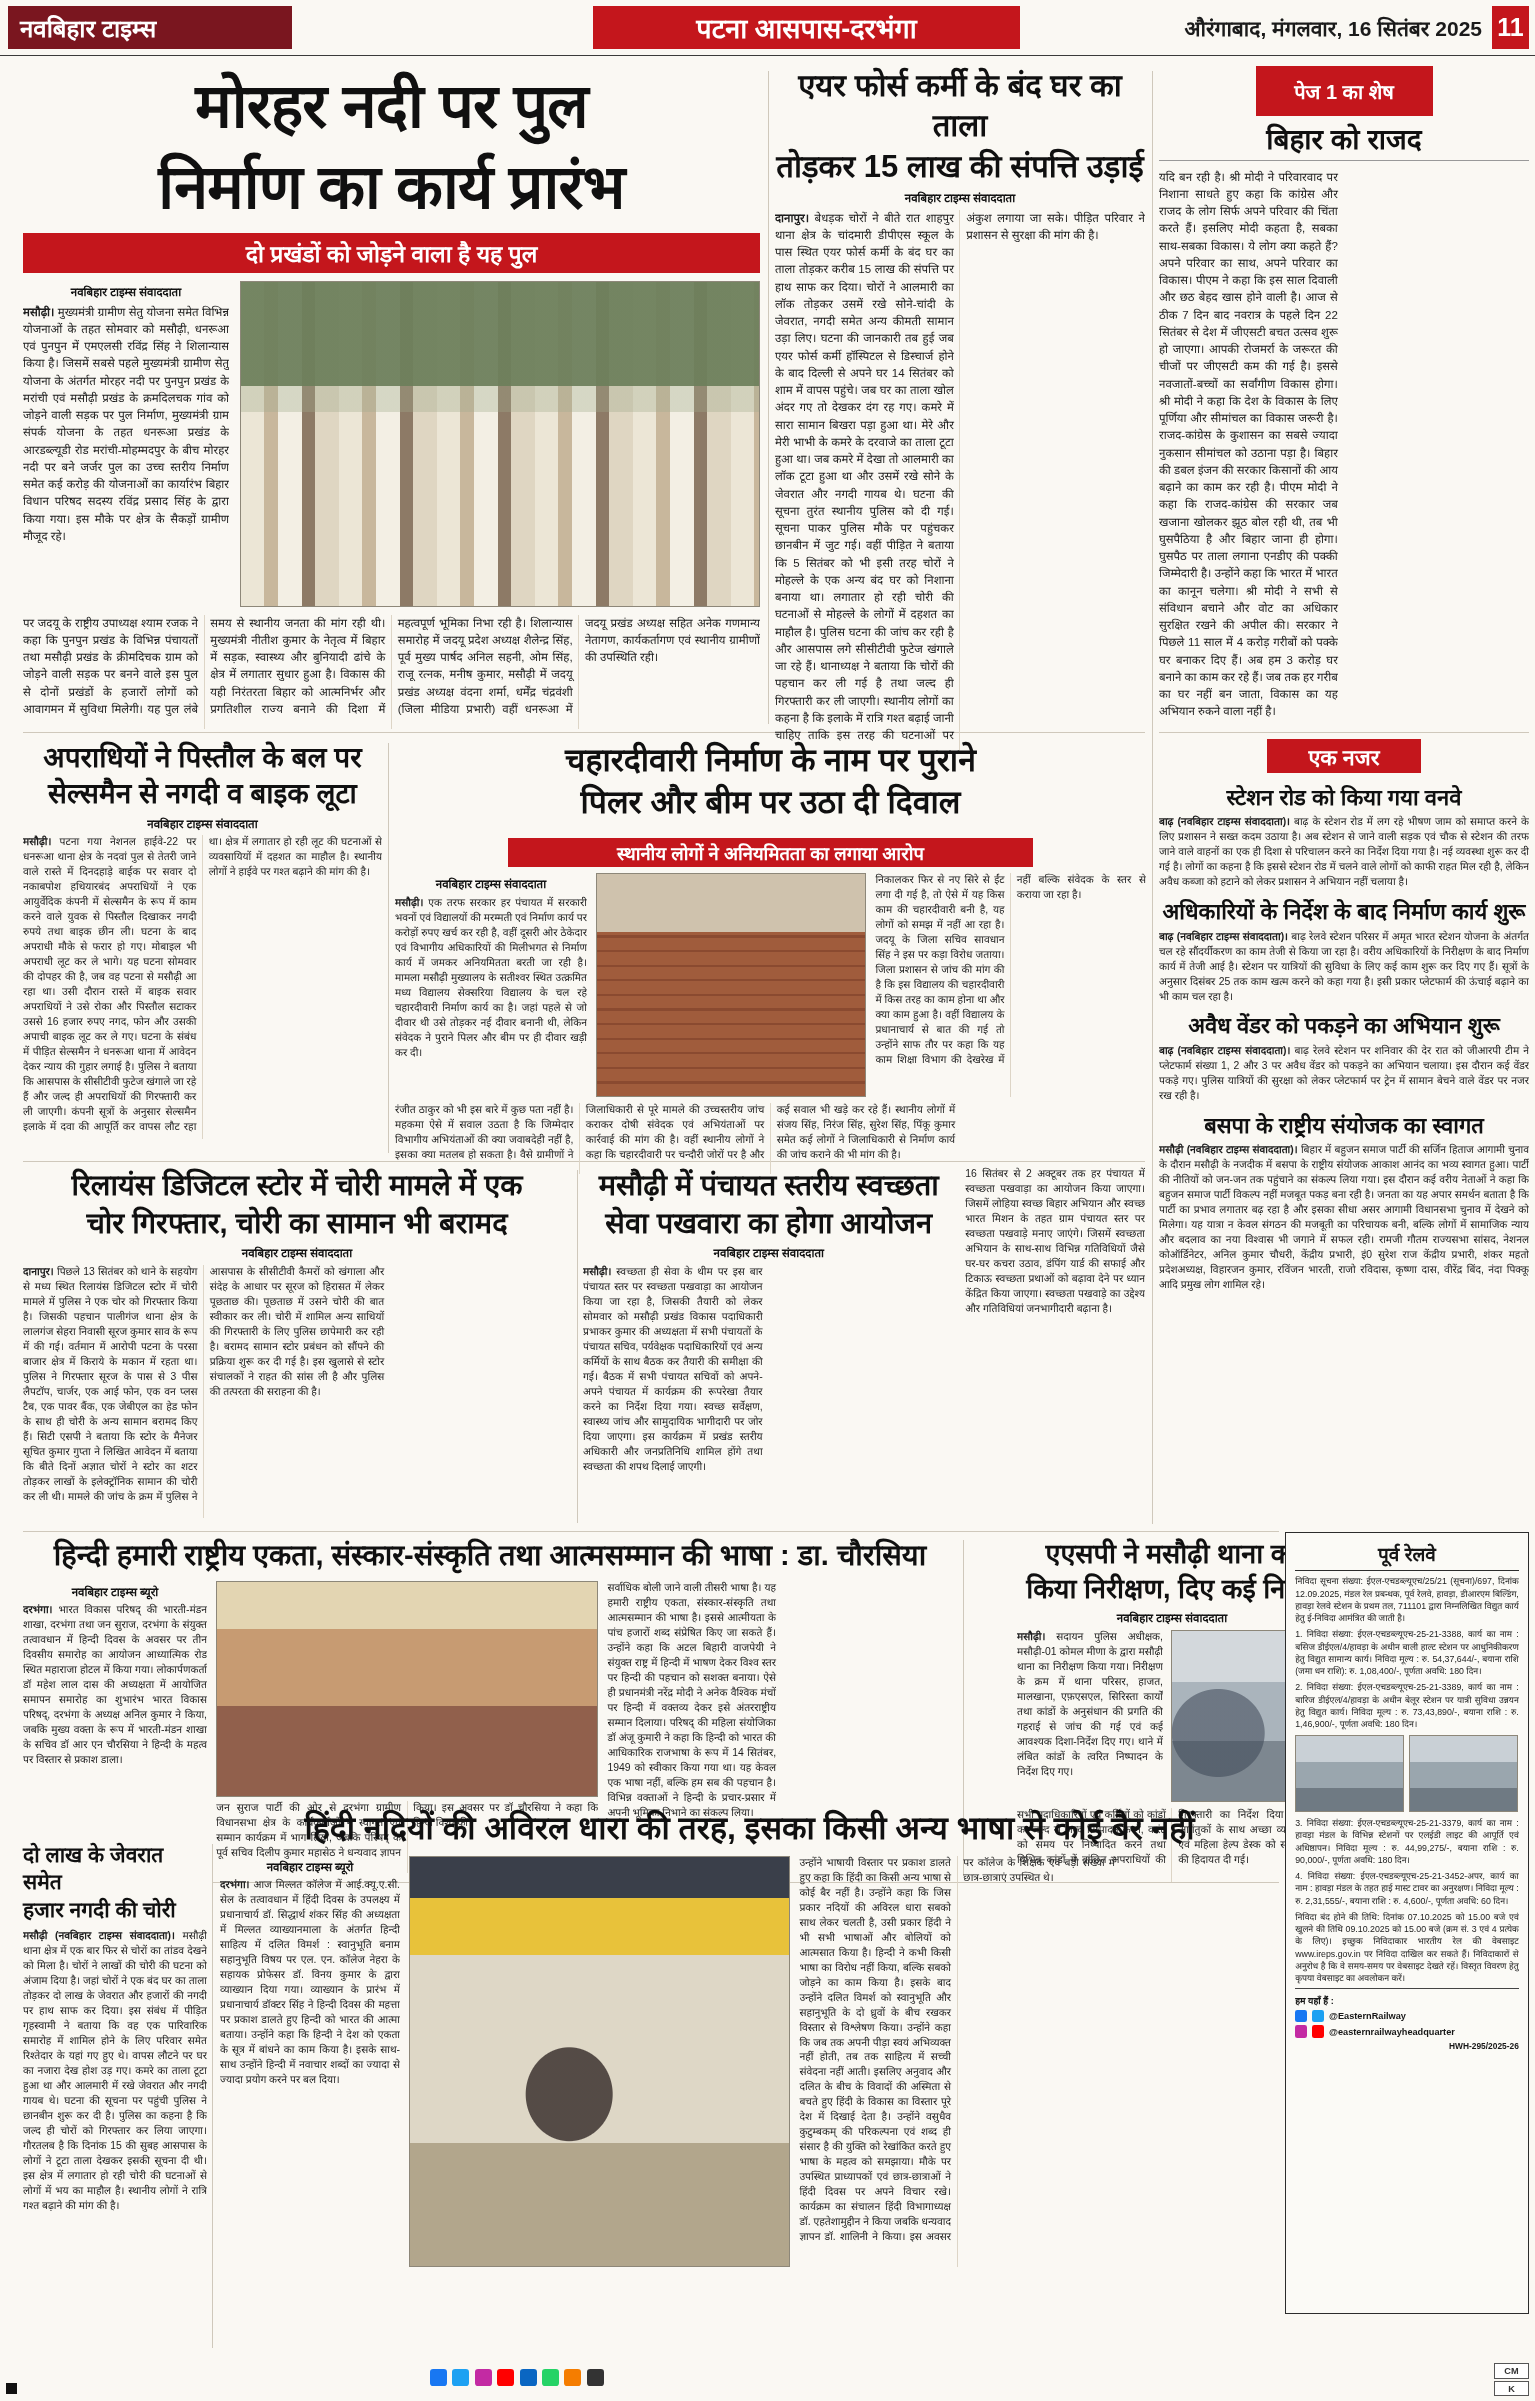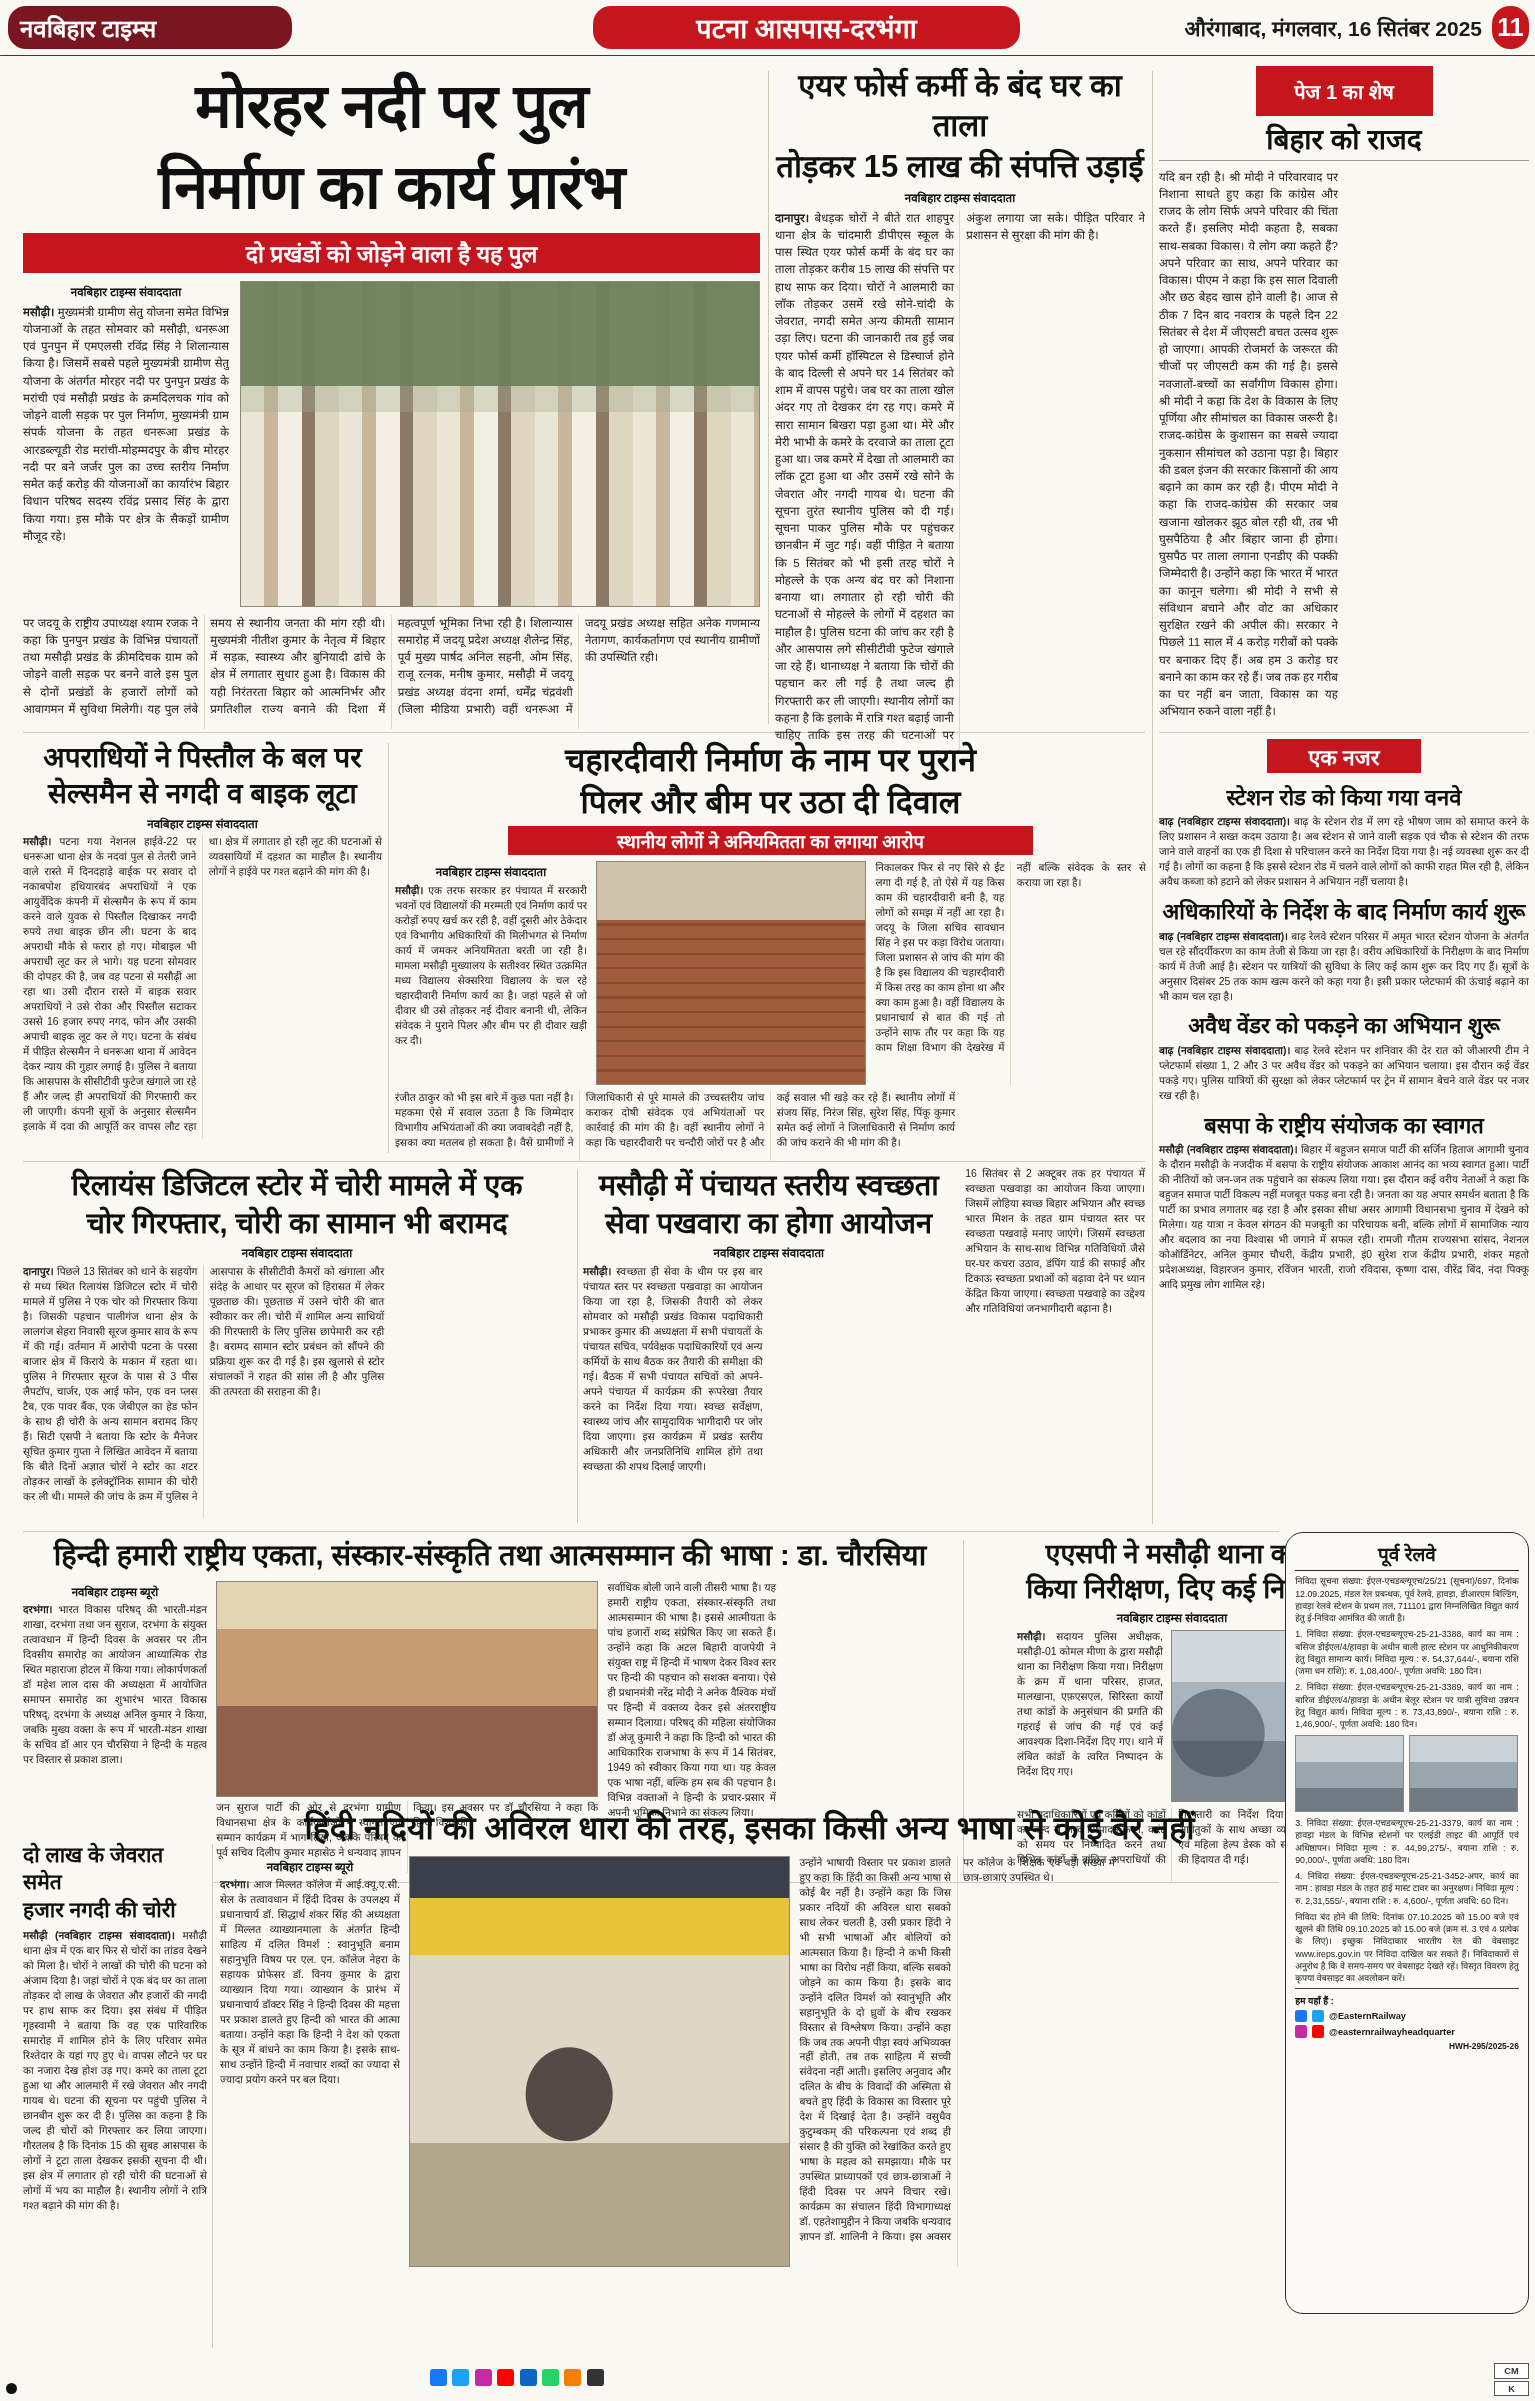--- a/index.html
+++ b/index.html
@@ -3,21 +3,21 @@
 <meta charset="utf-8">
 <style>
   * { margin:0; padding:0; box-sizing:border-box; }
   html,body { width:1535px; }
   body {
     position:relative; width:1535px; height:2401px;
     background:#faf8f3; color:#161616;
     font-family:"Liberation Sans", sans-serif;
     overflow:hidden;
   }
-  .abs { position:absolute;border-radius:18px; }
+  .abs { position:absolute; }
   .redbox { background:#c4161c; color:#fff; display:flex; align-items:center; justify-content:center; font-weight:700; }
   .maroon { background:#7a161f; color:#fff; }
   .vrule { position:absolute; width:0; border-left:0.8px solid #cfc8bb; }
   .hrule { position:absolute; height:0; border-top:0.8px solid #cfc8bb; }
   .headline-xl { font-weight:800; font-size:61px; line-height:1.32; text-align:center; color:#101010; letter-spacing:-0.8px; }
   .headline-lg { font-weight:800; font-size:31px; line-height:1.3; text-align:center; color:#101010; }
   .headline-md { font-weight:800; font-size:28px; line-height:1.28; text-align:center; color:#101010; }
   .headline-sm { font-weight:800; font-size:22px; line-height:1.3; text-align:center; color:#101010; }
   .byline { font-weight:700; font-size:11.5px; text-align:center; padding:3.1px 0 4.6px; color:#111; }
   .bt { font-size:11.5px; line-height:1.5; text-align:justify; overflow:hidden; column-fill:auto; color:#1d1d1d; }
@@ -172,21 +172,21 @@
   <div class="bt c2 sm" style="height:304px;">
     <b>मसौढ़ी। </b><span>पटना गया नेशनल हाईवे-22 पर धनरूआ थाना क्षेत्र के नदवां पुल से तेतरी जाने वाले रास्ते में दिनदहाड़े बाईक पर सवार दो नकाबपोश हथियारबंद अपराधियों ने एक आयुर्वेदिक कंपनी में सेल्समैन के रूप में काम करने वाले युवक से पिस्तौल दिखाकर नगदी रुपये तथा बाइक छीन ली। घटना के बाद अपराधी मौके से फरार हो गए। मोबाइल भी अपराधी लूट कर ले भागे। यह घटना सोमवार की दोपहर की है, जब वह पटना से मसौढ़ी आ रहा था। उसी दौरान रास्ते में बाइक सवार अपराधियों ने उसे रोका और पिस्तौल सटाकर उससे 16 हजार रुपए नगद, फोन और उसकी अपाची बाइक लूट कर ले गए। घटना के संबंध में पीड़ित सेल्समैन ने धनरूआ थाना में आवेदन देकर न्याय की गुहार लगाई है। पुलिस ने बताया कि आसपास के सीसीटीवी फुटेज खंगाले जा रहे हैं और जल्द ही अपराधियों की गिरफ्तारी कर ली जाएगी। कंपनी सूत्रों के अनुसार सेल्समैन इलाके में दवा की आपूर्ति कर वापस लौट रहा था। क्षेत्र में लगातार हो रही लूट की घटनाओं से व्यवसायियों में दहशत का माहौल है। स्थानीय लोगों ने हाईवे पर गश्त बढ़ाने की मांग की है।</span>
   </div>
 </div>
 
 <div class="abs" style="left:395px; top:740px; width:751px; height:416px;">
   <div class="headline-lg" style="font-size:32px;">
     <div>चहारदीवारी निर्माण के नाम पर पुराने</div>
     <div>पिलर और बीम पर उठा दी दिवाल</div>
   </div>
-  <div class="redbox" style="width:70%; height:29px; margin:3px auto 0; font-size:18.4px;">
+  <div class="redbox" style="width:70%; height:29px; margin:15px auto 0; font-size:18.4px;">
     <span>स्थानीय लोगों ने अनियमितता का लगाया आरोप</span>
   </div>
   <div style="display:flex; gap:9.2px; margin-top:6.1px; height:224px;">
     <div style="width:192px;">
       <div class="byline">नवबिहार टाइम्स संवाददाता</div>
       <div class="bt sm" style="height:201px;">
         <b>मसौढ़ी। </b><span>एक तरफ सरकार हर पंचायत में सरकारी भवनों एवं विद्यालयों की मरम्मती एवं निर्माण कार्य पर करोड़ों रुपए खर्च कर रही है, वहीं दूसरी ओर ठेकेदार एवं विभागीय अधिकारियों की मिलीभगत से निर्माण कार्य में जमकर अनियमितता बरती जा रही है। मामला मसौढ़ी मुख्यालय के सतीश्वर स्थित उत्क्रमित मध्य विद्यालय सेक्सरिया विद्यालय के चल रहे चहारदीवारी निर्माण कार्य का है। जहां पहले से जो दीवार थी उसे तोड़कर नई दीवार बनानी थी, लेकिन संवेदक ने पुराने पिलर और बीम पर ही दीवार खड़ी कर दी।</span>
       </div>
     </div>
     <div class="photo ph-wall" style="width:270px; height:224px;"></div>

